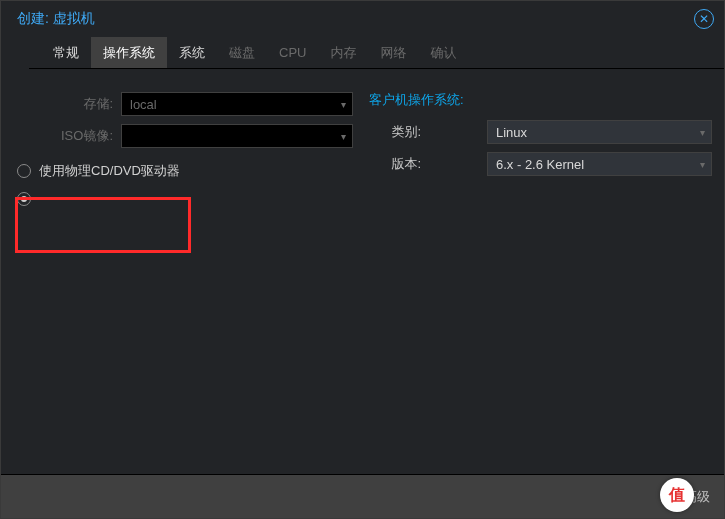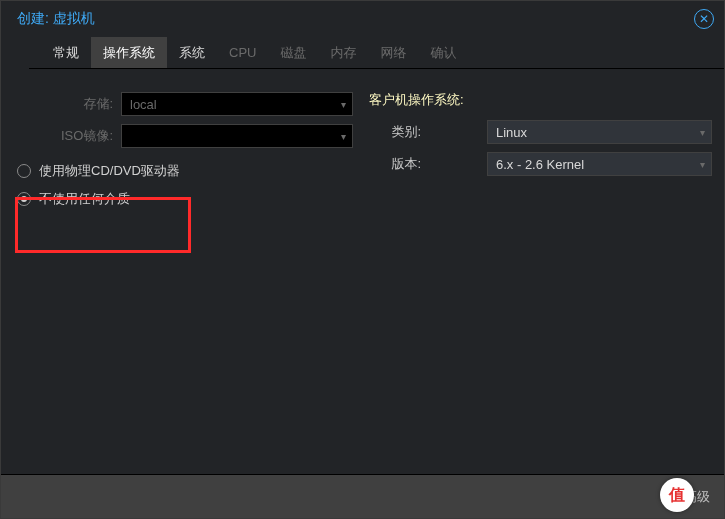--- a/index.html
+++ b/index.html
@@ -109,21 +109,21 @@
     position: relative;
   }
   .select-box.enabled { background: #30343a; color: #d8d8d8; }
   .select-box .chev {
     position: absolute;
     right: 6px;
     color: #6a6a6a;
     font-size: 10px;
   }
   .right-header {
-    color: #fef9c3;
+    color: #0ea5e9;
     padding: 4px 0 6px 0;
   }
   .highlight-box {
     position: absolute;
     border: 3px solid #ff2a2a;
     pointer-events: none;
   }
   .footer {
     position: absolute;
     left: 0; right: 0; bottom: 0;
@@ -175,22 +175,22 @@
 <div class="titlebar">
   <span>创建: 虚拟机</span>
   <span class="spacer"></span>
   <span class="close-btn">✕</span>
 </div>
 
 <div class="tabs">
   <div class="tab">常规</div>
   <div class="tab active">操作系统</div>
   <div class="tab">系统</div>
+  <div class="tab disabled">磁盘</div>
   <div class="tab disabled">CPU</div>
-  <div class="tab disabled">磁盘</div>
   <div class="tab disabled">内存</div>
   <div class="tab disabled">网络</div>
   <div class="tab disabled">确认</div>
 </div>
 
 <div class="content">
   <div class="col-left">
     <div class="field-row">
       <span class="field-label">存储:</span>
       <div class="select-box">
@@ -204,21 +204,20 @@
         <span></span>
         <span class="chev">▾</span>
       </div>
     </div>
     <div class="radio-row" style="margin-top:6px">
       <span class="radio"></span>
       <span>使用物理CD/DVD驱动器</span>
     </div>
     <div class="radio-row">
       <span class="radio selected"></span>
-      <span>不使用任何介质</span>
     </div>
   </div>
 
   <div class="col-right">
     <div class="right-header">客户机操作系统:</div>
     <div class="field-row">
       <span class="field-label light" style="width:60px">类别:</span>
       <div class="select-box enabled" style="margin-left:58px">
         <span>Linux</span>
         <span class="chev">▾</span>

